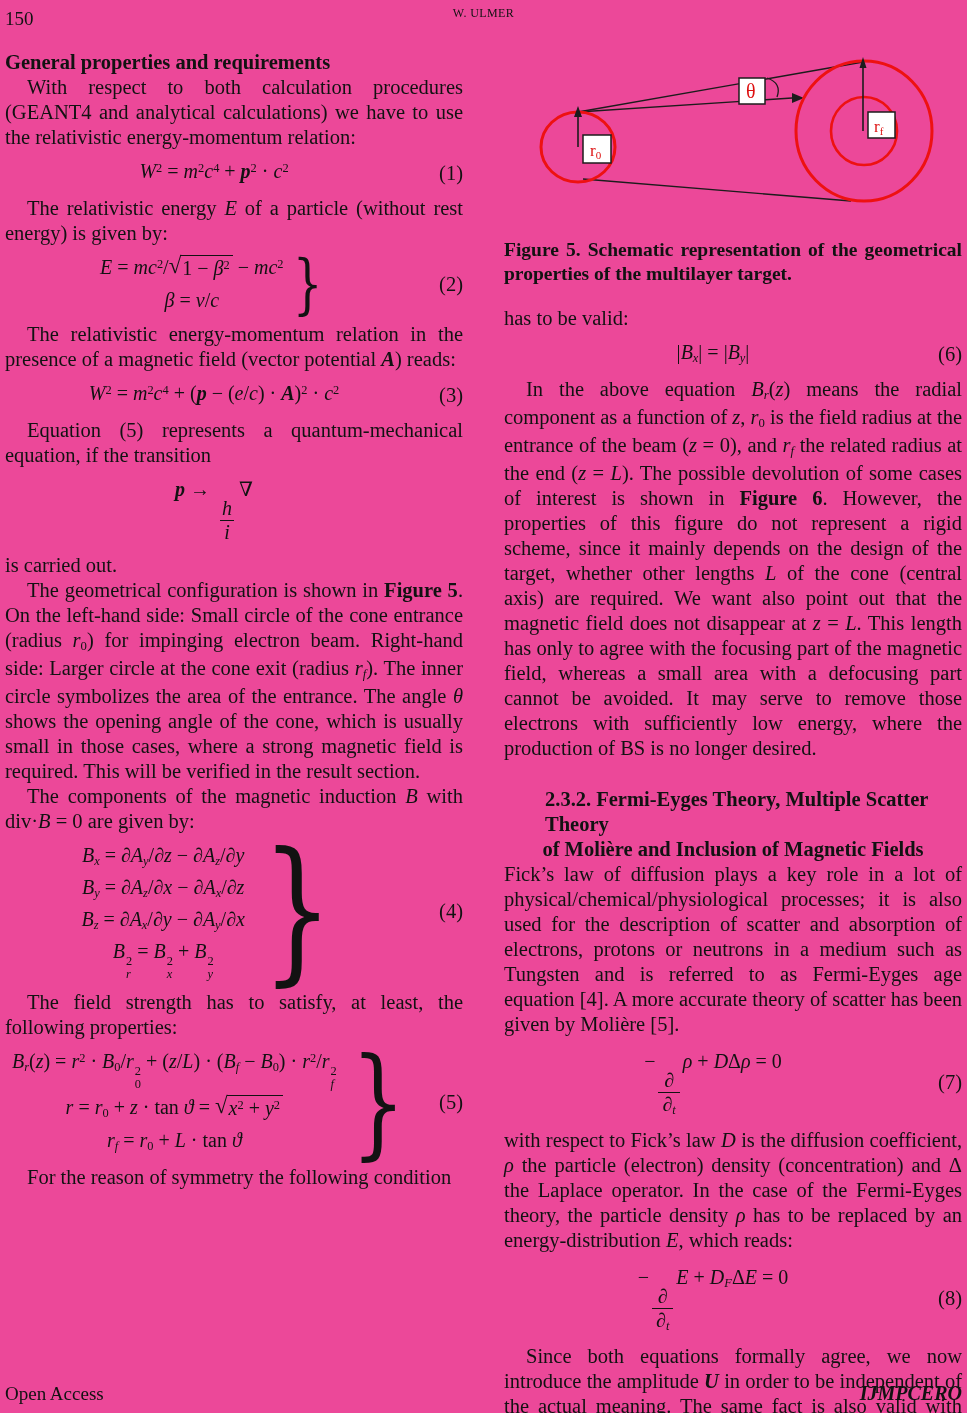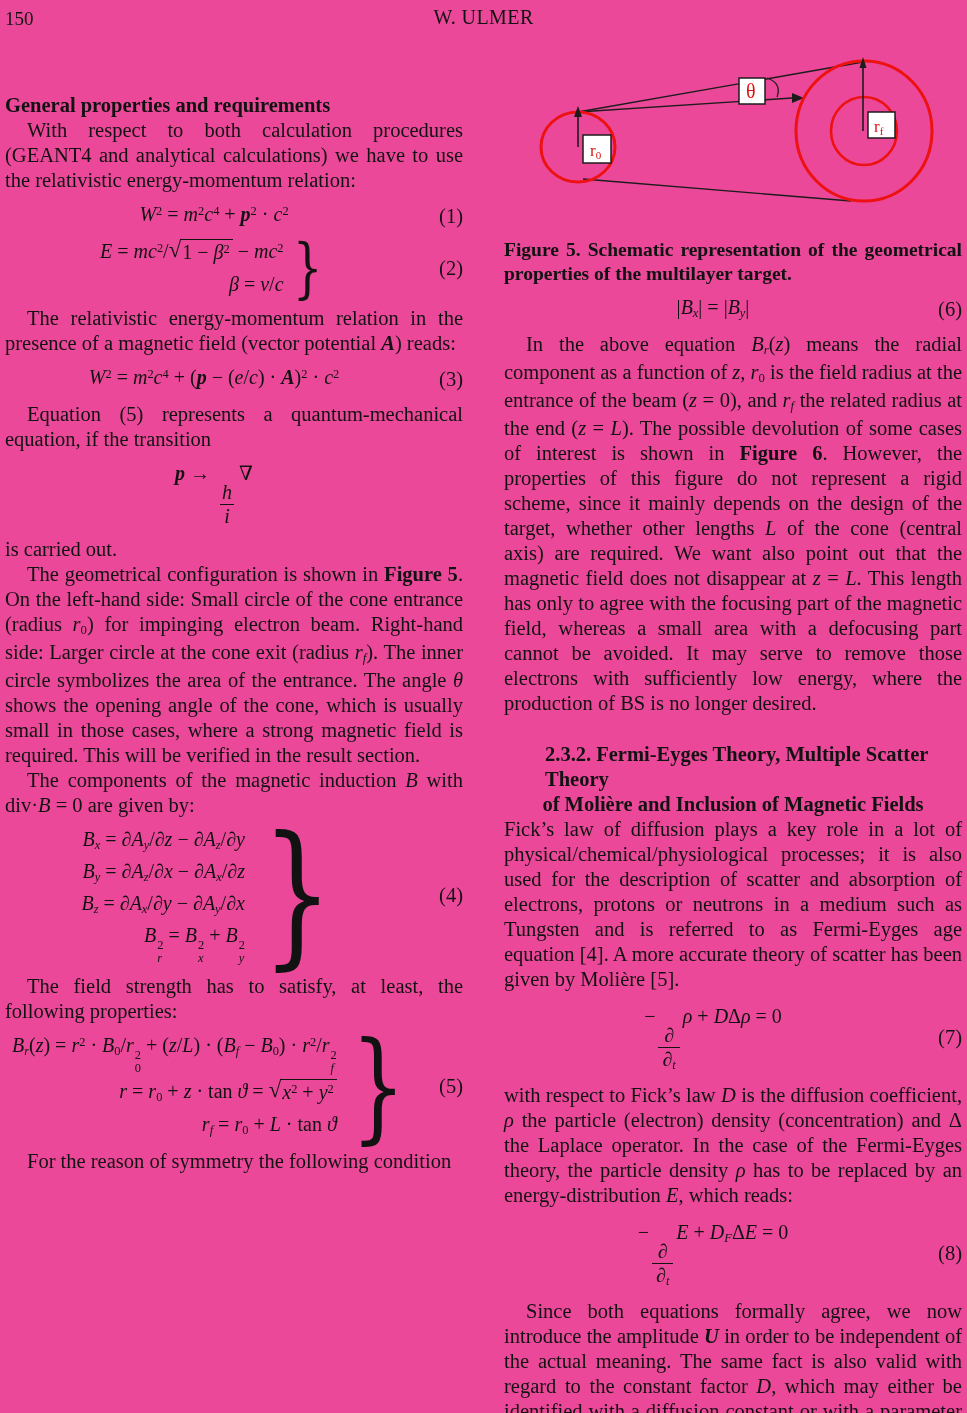--- a/index.html
+++ b/index.html
@@ -1,31 +1,31 @@
 <!DOCTYPE html>
 <html><head>
 <meta charset="utf-8">
 <style>
   html,body{margin:0;padding:0;background:#9a9a9a;}
   .page{width:967px;height:1413px;background:#ec4899;position:relative;overflow:hidden;
         font-family:"Liberation Serif","DejaVu Serif",serif;color:#121212;}
   .header{position:absolute;top:6px;left:5px;right:5px;height:26px;}
   .pagenum{position:absolute;left:0;top:2px;font-size:19px;}
-  .runtitle{text-align:center;font-size:20px;letter-spacing:.4px;}
+  .runtitle{text-align:center;font-size:12px;letter-spacing:.4px;}
   .cols{position:absolute;top:50px;left:5px;right:5px;display:flex;gap:41px;}
   .col{width:459px;font-size:20.5px;line-height:25px;}
   .p{margin:0;text-align:justify;text-indent:22px;}
   .ni{text-indent:0;}
-  .h{font-weight:bold;text-align:left;margin-top:43px;}
+  .h{font-weight:bold;text-align:left;}
   .h-center2{font-weight:bold;text-align:center;}
   
   .eq{display:flex;align-items:center;margin:9px 0;font-size:20px;}
   .eq-body{flex:1;display:flex;justify-content:center;min-width:0;}
   .eq-group{display:flex;align-items:center;}
-  .eq-lines{display:flex;flex-direction:column;align-items:flex-end;gap:4px;}
+  .eq-lines{display:flex;flex-direction:column;align-items:center;gap:4px;}
   .eq-line{white-space:nowrap;}
   .eq-label{width:40px;text-align:right;font-size:20.5px;flex:none;}
   .it{font-style:italic;}
   .bi{font-style:italic;font-weight:bold;}
   .sup{font-size:.62em;position:relative;top:-.5em;}
   .sub{font-size:.62em;position:relative;top:.25em;}
   .frac{display:inline-flex;flex-direction:column;align-items:center;vertical-align:-.95em;
         line-height:1.15;margin:0 3px;text-align:center;}
   .frac .den{border-top:1.6px solid currentColor;padding:0 4px;}
   .frac .num{padding:0 4px;}
@@ -64,20 +64,21 @@
       <div class="eq">
           <span class="eq-body">
             <span class="eq-group">
               <span class="eq-lines">
                 <span class="eq-line"><span class="it">W</span><span class="sup">2</span><span> = </span><span class="it">m</span><span class="sup">2</span><span class="it">c</span><span class="sup">4</span><span> + </span><span class="bi">p</span><span class="sup">2</span><span> · </span><span class="it">c</span><span class="sup">2</span></span>
               </span>
             </span>
           </span>
           <span class="eq-label">(1)</span>
         </div>
+      <p class="p">The relativistic energy <i>E</i> of a particle (without rest energy) is given by:</p>
       <div class="eq">
           <span class="eq-body">
             <span class="eq-group">
               <span class="eq-lines">
                 <span class="eq-line"><span class="it">E</span><span> = </span><span class="it">mc</span><span class="sup">2</span><span>/</span><span class="sqrt">
                     <span class="rad">√</span>
                     <span class="radbar"><span>1 − </span><span class="it">β</span><span class="sup">2</span></span>
                   </span><span> − </span><span class="it">mc</span><span class="sup">2</span></span>
                 <span class="eq-line"><span class="it">β</span><span> = </span><span class="it">v</span><span>/</span><span class="it">c</span></span>
               </span>
@@ -190,20 +191,21 @@
 
           <rect x="79" y="83" width="28" height="28" fill="#ffffff" stroke-width="1.5" stroke="#1c1c1c"></rect>
           <text x="86" y="104" font-size="17" class="figlabel" fill="#dd1111"><tspan>r</tspan><tspan font-size="11" dy="3">0</tspan></text>
 
           <rect x="364" y="60" width="27" height="26" fill="#ffffff" stroke-width="1.5" stroke="#1c1c1c"></rect>
           <text x="370" y="80" font-size="17" class="figlabel" fill="#dd1111"><tspan>r</tspan><tspan font-size="11" dy="3">f</tspan></text>
         </svg>
       </div>
       <p class="caption">Figure 5. Schematic representation of the geometrical properties of the multilayer target.</p>
 
+      <p class="p ni sp20">has to be valid:</p>
       <div class="eq">
           <span class="eq-body">
             <span class="eq-group">
               <span class="eq-lines">
                 <span class="eq-line"><span>|</span><span class="it">B</span><span class="sub it">x</span><span>| = |</span><span class="it">B</span><span class="sub it">y</span><span>|</span></span>
               </span>
             </span>
           </span>
           <span class="eq-label">(6)</span>
         </div>
@@ -237,14 +239,18 @@
                   </span><span class="it">E</span><span> + </span><span class="it">D</span><span class="sub it">F</span><span>Δ</span><span class="it">E</span><span> = 0</span></span>
               </span>
             </span>
           </span>
           <span class="eq-label">(8)</span>
         </div>
       <p class="p">Since both equations formally agree, we now introduce the amplitude <span class="bi">U</span> in order to be independent of the actual meaning. The same fact is also valid with regard to the constant factor <i>D</i>, which may either be identified with a diffusion constant  or with a parameter  in Fermi-Eyges theory. Equations (7) and (8) follow from the property that a gradient of the density is connected with a current:</p>
     </div>
   </div>
 
+  <div class="footer">
+    <span class="oa">Open Access</span>
+    <span class="journal">IJMPCERO</span>
+  </div>
 
 </div>
 
 </body></html>

